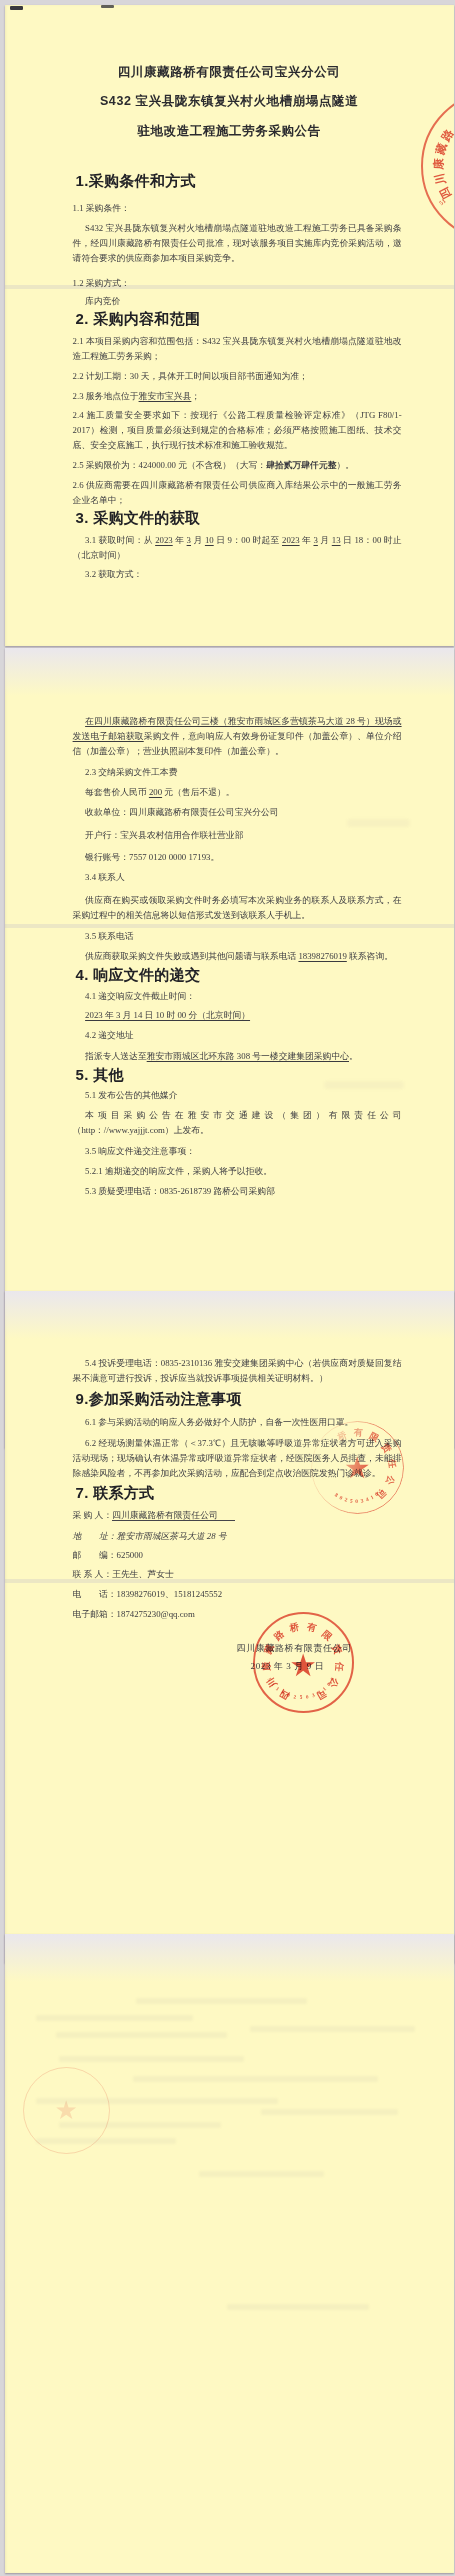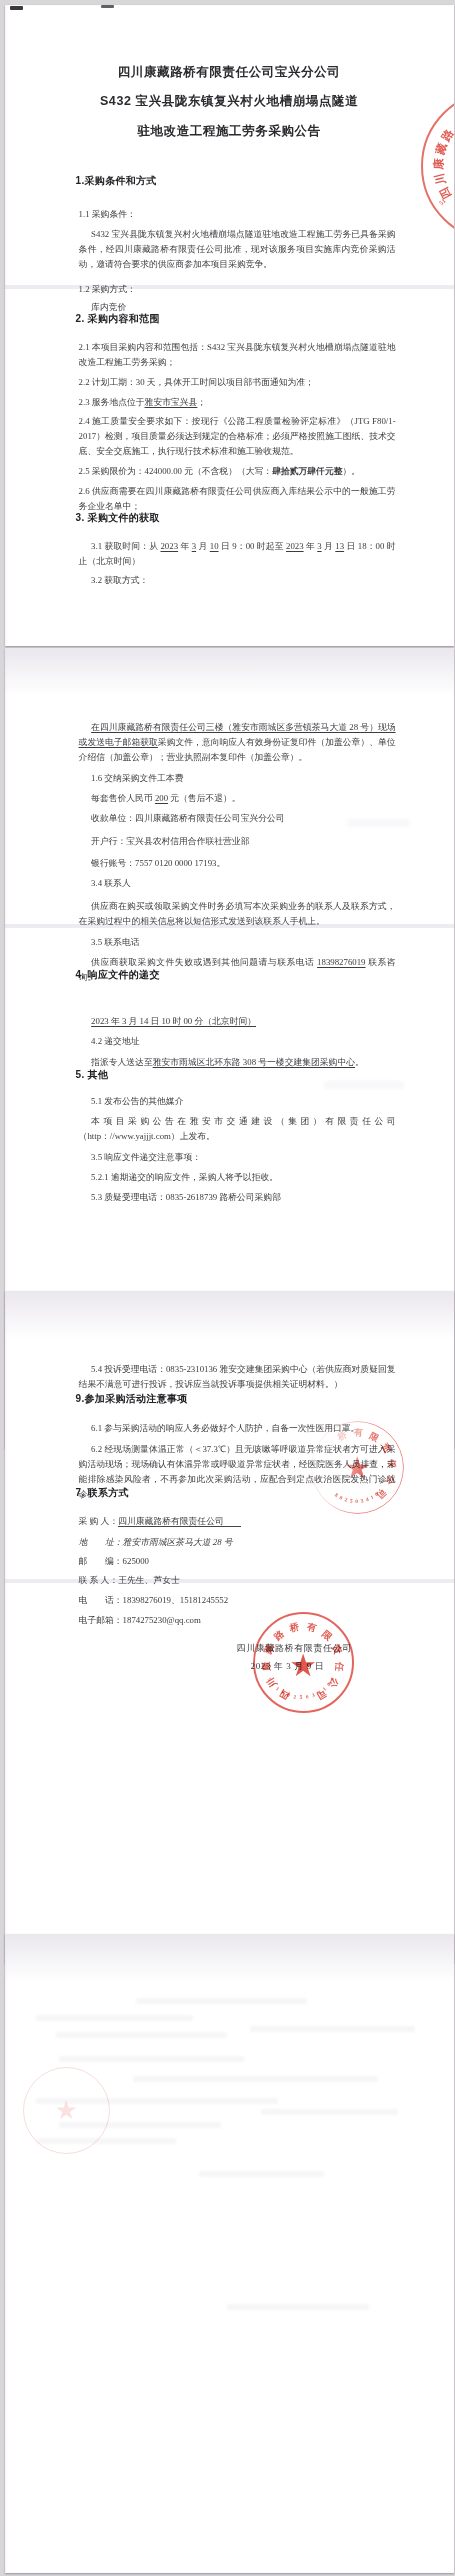--- a/index.html
+++ b/index.html
@@ -2,38 +2,38 @@
 <html style="font-size:9px"><head>
 <meta charset="utf-8">
 <style>
   html,body{margin:0;padding:0;}
   body{
     width:456px;height:2576px;position:relative;
     background:#d8d6d9;
     font-family:"Liberation Serif", serif;
   }
   .page{
-    position:absolute;left:4.6px;width:449px;background:#ffffff;
+    position:absolute;left:4.6px;width:449px;background:#fef9c3;
     overflow:hidden;
     box-shadow:0 0.6px 1.7px rgba(60,50,70,.4), inset 1.1px 0 2.3px rgba(0,0,0,.05);
   }
   .page.shade-top::before{
     content:"";position:absolute;left:0;right:0;top:0;height:48px;
     background:linear-gradient(#eae7ed, rgba(247,244,248,0));
   }
   
   .b{
-    position:absolute;left:66px;right:50px;margin:8px;
+    position:absolute;left:66px;right:50px;margin:2px;
     font-size:8.8px;line-height:15px;color:#3b3b40;text-align:justify;
   }
   .ind{text-indent:12.5px;}
   .hd{
     position:absolute;left:71px;right:50px;margin:0;
     font-family:"Liberation Sans", sans-serif;font-weight:700;
-    font-size:10px;line-height:15px;color:#222226;letter-spacing:0.3px;
+    font-size:15px;line-height:15px;color:#222226;letter-spacing:0.3px;
   }
   .title{
     position:absolute;left:0;right:0;margin:0;text-align:center;
     font-family:"Liberation Sans", sans-serif;font-weight:700;
     font-size:12.5px;line-height:17px;color:#2b2b2f;letter-spacing:0.6px;
   }
   .u{text-decoration:underline;text-underline-offset:1.7px;}
   .bb{font-weight:700;}
   .u-ext{border-bottom:0.6px solid #45454a;padding-right:17px;}
   .sigline{position:absolute;margin:0;font-size:9px;line-height:15px;color:#3b3b40;letter-spacing:0.6px;}
@@ -115,31 +115,32 @@
       <span class="ringch" style="font-size: 11.4px; transform: translate(-50%, -50%) rotate(-58deg) translateY(-58px);">路</span>
     </div>
 </div>
 
 <div class="page shade-top" style="top:648px;height:800px;">
   <div class="band" style="top:276px;"></div>
   <div class="smudge" style="left:342px;top:171px;width:63px;height:8px;"></div>
   <div class="smudge" style="left:319px;top:433px;width:80px;height:8px;"></div>
 
   <p class="b ind" style="top:64px;"><span class="u">在四川康藏路桥有限责任公司三楼（雅安市雨城区多营镇茶马大道 28 号）现场或发送电子邮箱获取</span><span>采购文件，意向响应人有效身份证复印件（加盖公章）、单位介绍信（加盖公章）；营业执照副本复印件（加盖公章）。</span></p>
-  <p class="b ind" style="top:115px;">1.6 交纳采购文件工本费</p>
+  <p class="b ind" style="top:115px;">2.3 交纳采购文件工本费</p>
   <p class="b ind" style="top:135px;"><span>每套售价人民币 </span><span class="u">200</span><span> 元（售后不退）。</span></p>
   <p class="b ind" style="top:178px;">开户行：宝兴县农村信用合作联社营业部</p>
   <p class="b ind" style="top:155px;">收款单位：四川康藏路桥有限责任公司宝兴分公司</p>
   <p class="b ind" style="top:200px;">银行账号：7557 0120 0000 17193。</p>
   <p class="b ind" style="top:220px;">3.4 联系人</p>
   <p class="b ind" style="top:243px;">供应商在购买或领取采购文件时务必填写本次采购业务的联系人及联系方式，在采购过程中的相关信息将以短信形式发送到该联系人手机上。</p>
   <p class="b ind" style="top:279px;">3.5 联系电话</p>
   <p class="b ind" style="top:299px;"><span>供应商获取采购文件失败或遇到其他问题请与联系电话 </span><span class="u">18398276019</span><span> 联系咨询。</span></p>
 
   <p class="hd" style="top:319px;">4. 响应文件的递交</p>
+  <p class="b ind" style="top:339px;">4.1 递交响应文件截止时间：</p>
   <p class="b ind" style="top:358px;"><span class="u">2023 年 3 月 14 日 10 时 00 分（北京时间）</span></p>
   <p class="b ind" style="top:378px;">4.2 递交地址</p>
   <p class="b ind" style="top:399px;"><span>指派专人送达至</span><span class="u">雅安市雨城区北环东路 308 号一楼交建集团采购中心</span><span>。</span></p>
 
   <p class="hd" style="top:419px;">5. 其他</p>
   <p class="b ind" style="top:438px;">5.1 发布公告的其他媒介</p>
   <p class="b ind" style="top:458px;">本项目采购公告在雅安市交通建设（集团）有限责任公司（http：//www.yajjjt.com）上发布。</p>
   <p class="b ind" style="top:494px;">3.5 响应文件递交注意事项：</p>
   <p class="b ind" style="top:514px;">5.2.1 逾期递交的响应文件，采购人将予以拒收。</p>
   <p class="b ind" style="top:534px;">5.3 质疑受理电话：0835-2618739 路桥公司采购部</p>

